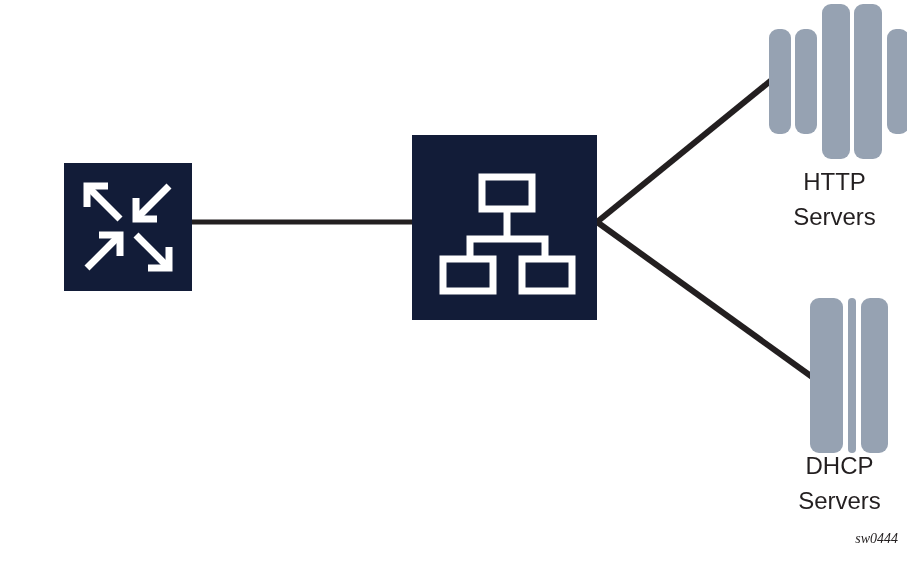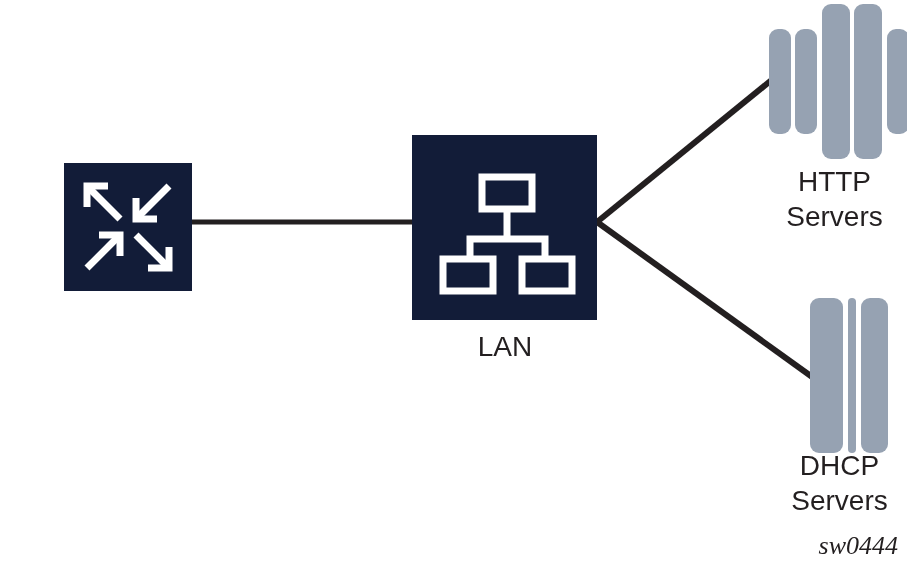--- a/index.html
+++ b/index.html
@@ -71,21 +71,21 @@
     position: absolute;
     background: #96a2b2;
     border-radius: 9px;
   }
 
   
   .label {
     position: absolute;
     color: #231f20;
     font-family: "Liberation Sans", sans-serif;
-    font-size: 28px;
+    font-size: 24px;
     line-height: 35px;
     text-align: center;
     white-space: pre-line;
   }
   #label-node {
     left: 0px;
     top: 298px;
     width: 262px;
   }
   #label-lan {
@@ -104,21 +104,21 @@
     width: 135px;
   }
   #figure-caption {
     position: absolute;
     left: 0px;
     top: 531px;
     width: 898px;
     text-align: right;
     font-family: "Liberation Serif", serif;
     font-style: italic;
-    font-size: 26px;
+    font-size: 14px;
     color: #231f20;
   }
 </style>
 </head>
 <body>
 
 <div id="canvas">
 
   <svg class="layer-links" viewBox="0 0 907 569">
     <line x1="192" y1="222" x2="412" y2="222" stroke="#231f20" stroke-width="5"></line>
@@ -151,21 +151,20 @@
       <g fill="none" stroke="#ffffff" stroke-width="7">
         <rect x="70" y="42" width="50" height="32"></rect>
         <line x1="95" y1="74" x2="95" y2="104"></line>
         <polyline points="58,125 58,104 133,104 133,125"></polyline>
         <rect x="31" y="124" width="50" height="32"></rect>
         <rect x="110" y="124" width="50" height="32"></rect>
       </g>
     </svg>
   </div>
 
-  <div class="label" id="label-lan">LAN</div>
 
   <div class="server-group" id="http-servers">
     <div class="srv-block" style="left:0px;   top:25px; width:22px; height:105px;"></div>
     <div class="srv-block" style="left:26px;  top:25px; width:22px; height:105px;"></div>
     <div class="srv-block" style="left:53px;  top:0px;  width:28px; height:155px;"></div>
     <div class="srv-block" style="left:85px;  top:0px;  width:28px; height:155px;"></div>
     <div class="srv-block" style="left:118px; top:25px; width:22px; height:105px;"></div>
 
   </div>
 

